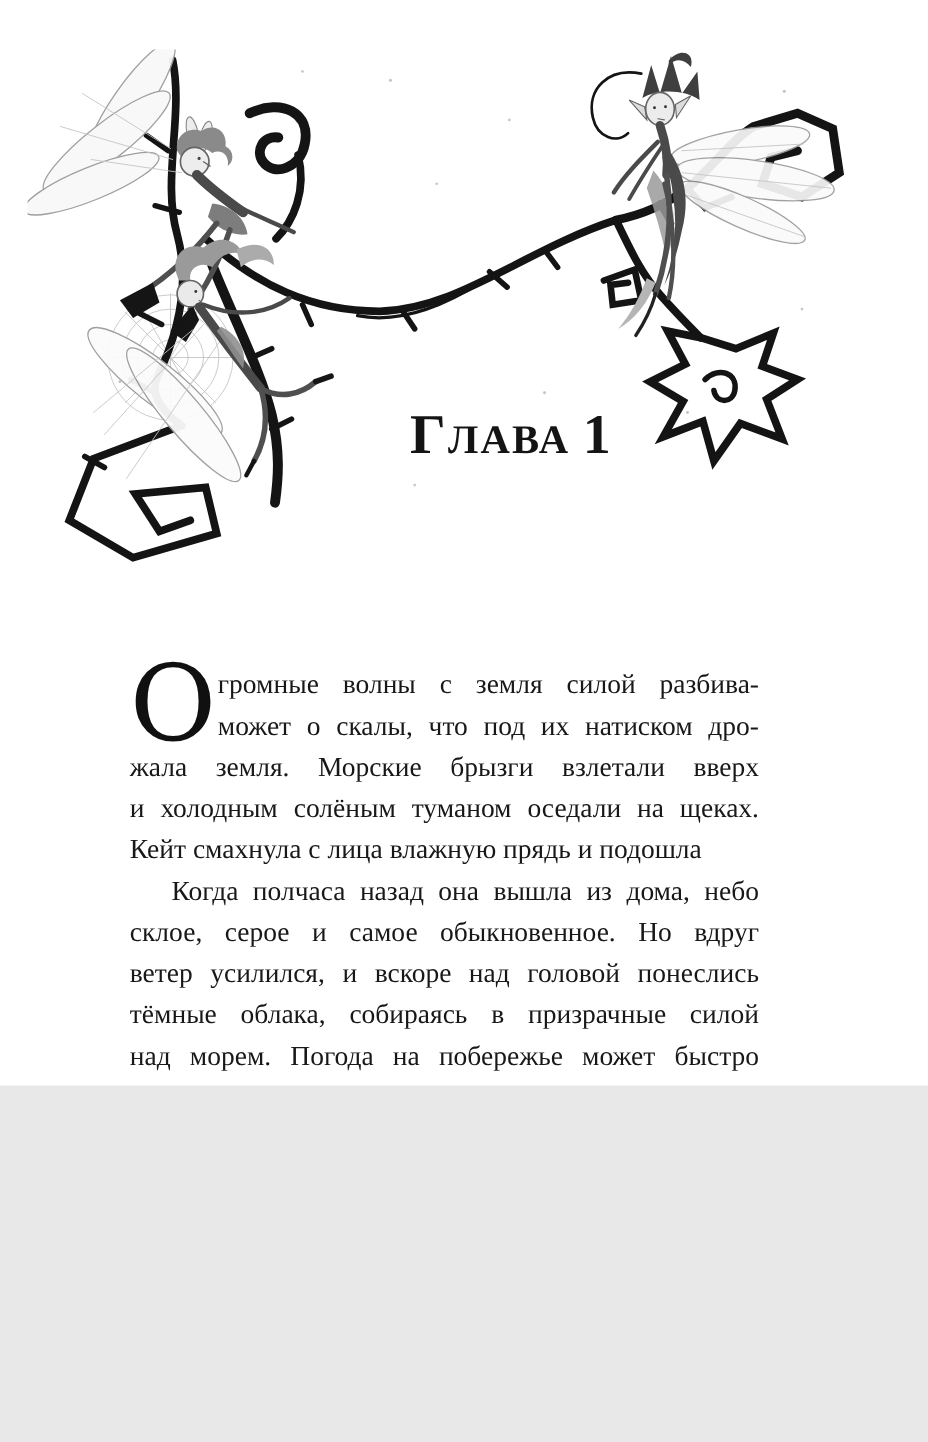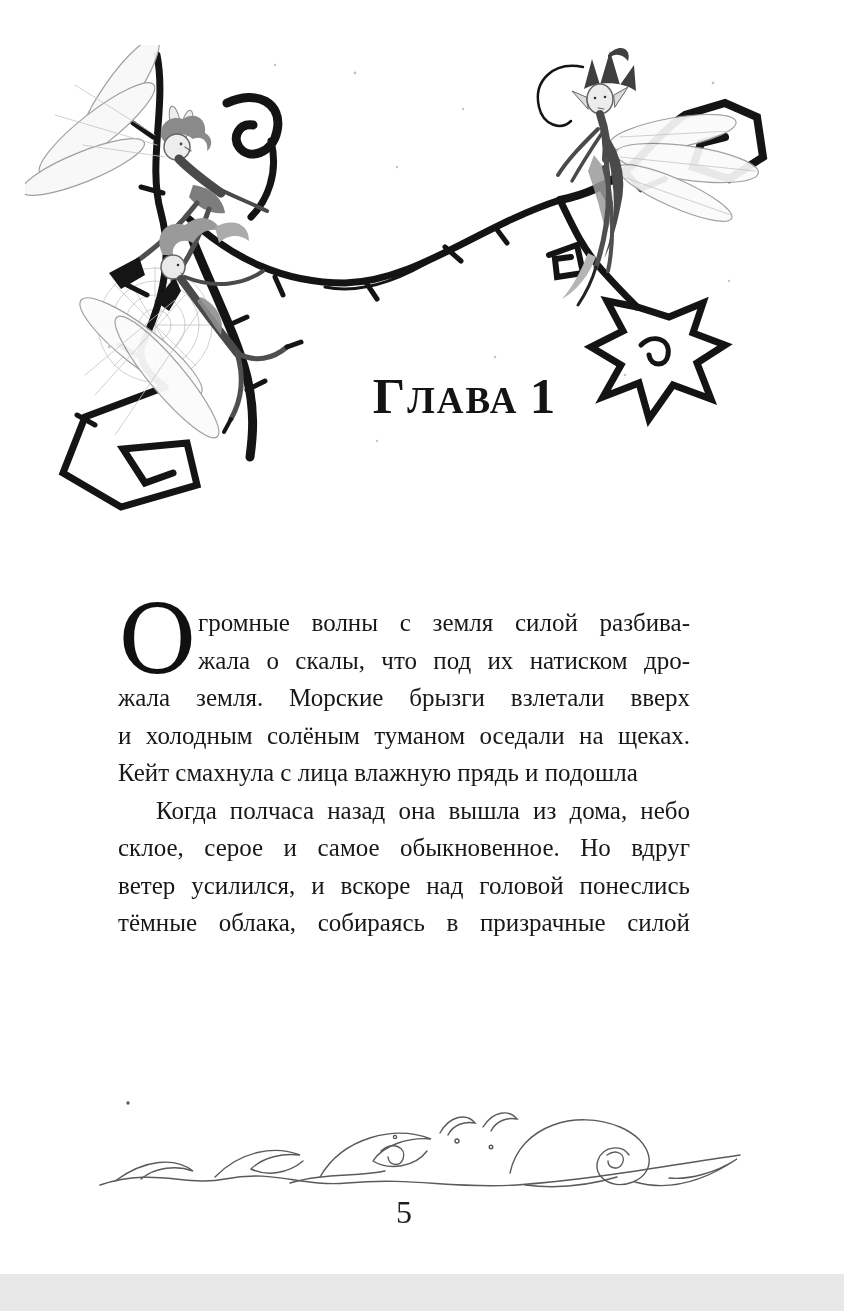--- a/index.html
+++ b/index.html
@@ -1,17 +1,17 @@
 <!DOCTYPE html>
 <html><head>
 <meta charset="utf-8">
 <style>
   html,body { margin:0; padding:0; background:#e8e8e8; }
   .page {
-    position:relative; width:844px; height:1274px; margin:0 auto;
+    position:relative; width:844px; height:987px; margin:0 auto;
     background:#ffffff; overflow:hidden;
     font-family:"Liberation Serif", serif; color:#1a1a1a;
   }
   
   .header-art { position:absolute; left:25px; top:45px; width:760px; height:470px; }
   
   .chapter-heading {
     position:absolute; left:85px; top:366px; width:760px;
     text-align:center; text-transform:uppercase;
     font-family:"Liberation Serif", serif; font-weight:bold;
@@ -168,32 +168,33 @@
 
   <div class="chapter-heading">
     <div class="chapter-line"><span class="word">Глава</span> <span class="word">1</span></div>
   </div>
 
   <div class="body-text">
     <div class="para para1">
       <span class="dropcap">О</span>
       <div>
           <div class="line">громные волны с земля силой разбива-</div>
-          <div class="line">жала о скалы, что под их натиском дро-</div>
+          <div class="line">может о скалы, что под их натиском дро-</div>
           <div class="line">жала земля. Морские брызги взлетали вверх</div>
           <div class="line">и холодным солёным туманом оседали на щеках.</div>
           <div class="line">Кейт смахнула с лица влажную прядь и подошла</div>
         </div>
     </div>
     <div class="para para2">
       <div>
           <div class="line">Когда полчаса назад она вышла из дома, небо</div>
           <div class="line">склое, серое и самое обыкновенное. Но вдруг</div>
           <div class="line">ветер усилился, и вскоре над головой понеслись</div>
           <div class="line">тёмные облака, собираясь в призрачные силой</div>
+          <div class="line">над морем. Погода на побережье может быстро</div>
         </div>
     </div>
   </div>
 
   <svg class="footer-art" viewBox="0 0 650 100" fill="none" stroke="#5a5a5a" stroke-width="1.4" stroke-linecap="round">
     <g>
       <path d="M5,92 C60,74 90,94 130,86 C180,76 205,94 252,90 C322,84 352,96 422,92 C502,86 562,74 645,62"></path>
       <path d="M20,88 C50,66 80,64 98,78 C82,72 60,74 46,86"></path>
       <path d="M120,84 C145,58 180,52 205,62 C188,60 168,64 156,76 C172,84 194,80 208,68"></path>
       <path d="M225,84 C248,44 300,32 336,46 C314,44 288,52 278,68 C294,78 320,74 332,58"></path>

